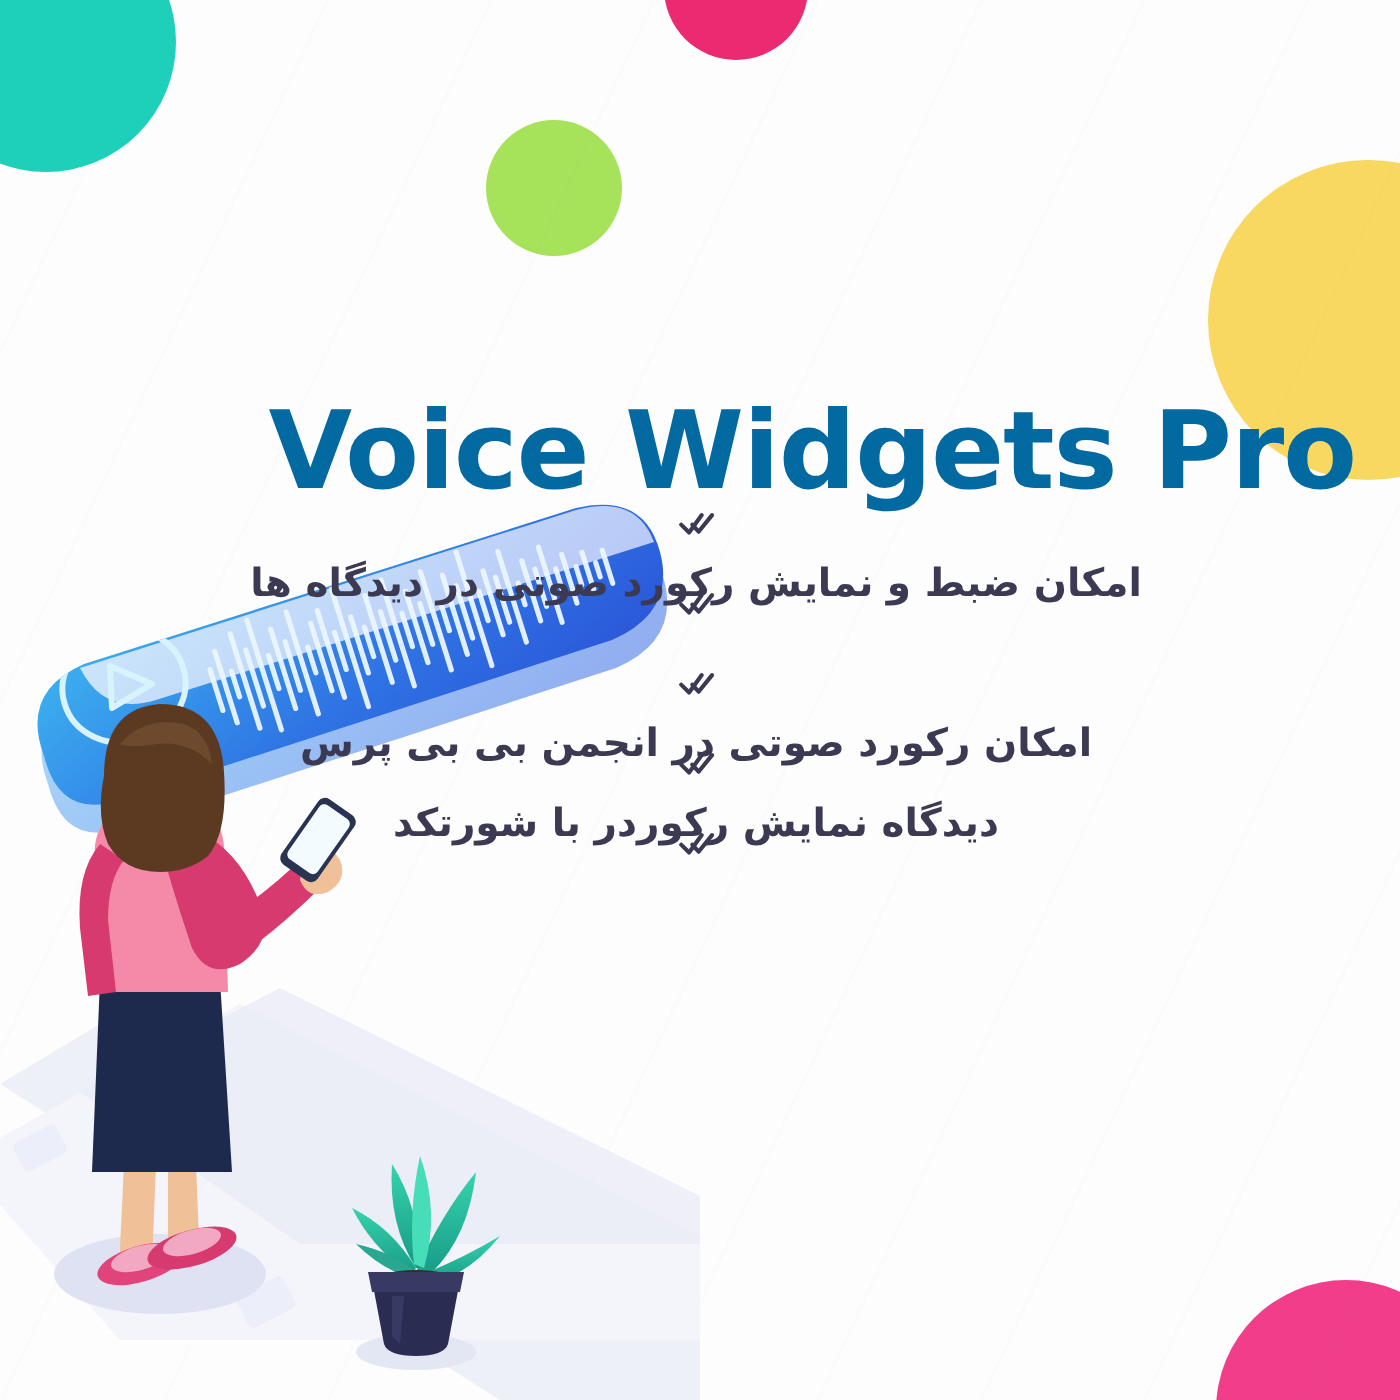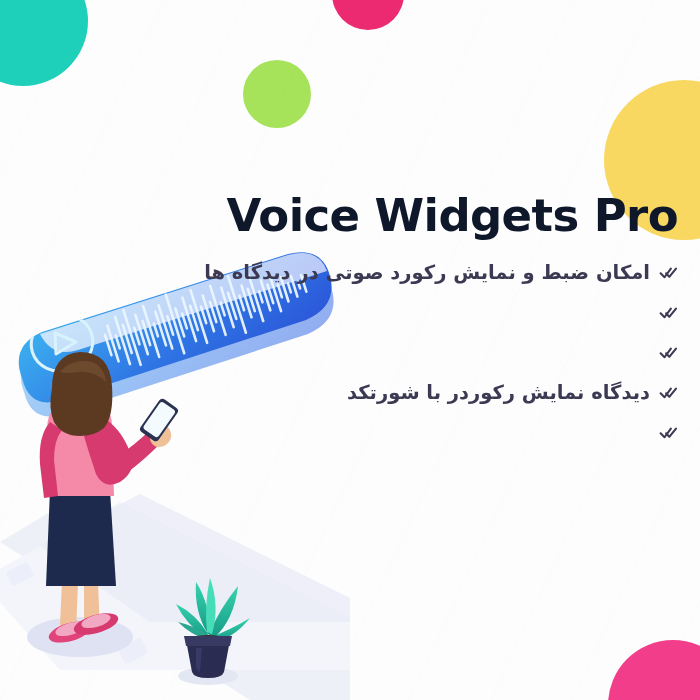--- a/index.html
+++ b/index.html
@@ -36,40 +36,40 @@
         rgba(0,0,0,0) 1px,
         rgba(0,0,0,0) 74px);
   }
 
   
   .title{
     position:absolute;
     right:22px; top:163px;
     direction:ltr;
     text-align:right;
-    font-size:45px;
+    font-size:54px;
     font-weight:700;
     letter-spacing:-0.6px;
-    color:#0f172a;
+    color:#0369a1;
     line-height:1;
     white-space:nowrap;
     z-index:6;
   }
 
   
   .features{
     position:absolute;
     right:22px; top:252px;
     width:660px;
     z-index:6;
     direction:rtl;
   }
   .feature-row{
     display:flex;
-    flex-direction:row;
+    flex-direction:column;
     justify-content:flex-start;
     align-items:center;
     gap:9px;
     height:40px;
     color:#3b3a52;
     font-size:19.5px;
     font-weight:700;
     white-space:nowrap;
   }
   .check-icon{
@@ -270,20 +270,21 @@
         <path d="M2 13 L7 18 L15 7"></path>
         <path d="M9 13 L13 17.5 L21.5 7"></path>
       </svg>
     </div>
 
     <div class="feature-row">
       <svg class="check-icon" viewBox="0 0 24 24" fill="none" stroke="currentColor" stroke-width="2.6" stroke-linecap="round" stroke-linejoin="round">
         <path d="M2 13 L7 18 L15 7"></path>
         <path d="M9 13 L13 17.5 L21.5 7"></path>
       </svg>
+      <span class="feature-label">امکان رکورد صوتی در انجمن بی بی پرس</span>
     </div>
 
     <div class="feature-row">
       <svg class="check-icon" viewBox="0 0 24 24" fill="none" stroke="currentColor" stroke-width="2.6" stroke-linecap="round" stroke-linejoin="round">
         <path d="M2 13 L7 18 L15 7"></path>
         <path d="M9 13 L13 17.5 L21.5 7"></path>
       </svg>
       <span class="feature-label">دیدگاه نمایش رکوردر با شورتکد</span>
     </div>
 

